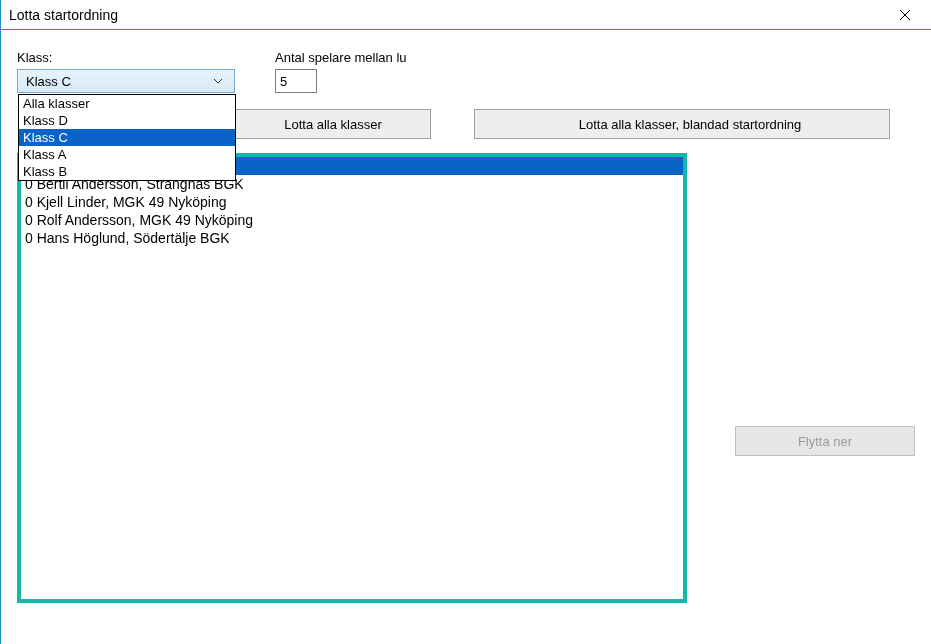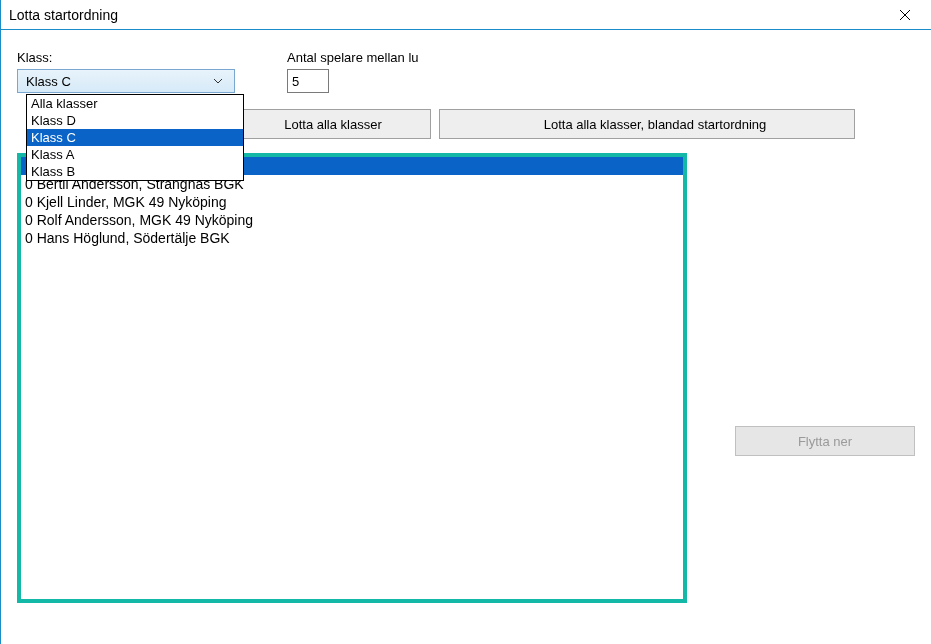--- a/index.html
+++ b/index.html
@@ -7,30 +7,30 @@
   .window { width: 931px; height: 644px; background: #ffffff; border-left: 1px solid #1a8cc7; }
   .titlebar { height: 30px; display: flex; align-items: center; padding: 0 8px; border-bottom: 1px solid #1a8cc7; position: relative; text-align: center; }
   .titlebar-title { font-size: 14px; color: #000; }
   .close-btn { position: absolute; right: 4px; top: 0; height: 30px; width: 44px; display: flex; align-items: center; justify-content: center; cursor: default; }
   .close-btn svg { width: 12px; height: 12px; }
   .content { position: relative; padding: 20px 16px 0 16px; height: calc(100% - 30px); }
   .row-top { display: flex; }
   .field-group { display: flex; flex-direction: column; }
   .field-label { font-size: 13px; color: #000000; margin-bottom: 4px; }
   .klass-group { width: 218px; margin-right: 40px; }
-  .antal-group { margin-left: 12px; }
+  .antal-group { margin-left: 0; }
   .combo { position: relative; width: 218px; height: 24px; background: linear-gradient(#e8f3fb, #d6eaf8); border: 1px solid #7aa7d0; display: flex; align-items: center; padding: 0 8px; font-size: 13px; cursor: default; }
   .combo .combo-val { flex: 1; }
   .combo .chev { width: 16px; display: flex; justify-content: center; }
   .combo .chev svg { width: 10px; height: 6px; }
-  .combo-list { position: absolute; left: 8px; top: 24px; width: 218px; background: #fff; border: 1px solid #000; font-size: 13px; z-index: 50; }
+  .combo-list { position: absolute; left: 0; top: 24px; width: 218px; background: #fff; border: 1px solid #000; font-size: 13px; z-index: 50; }
   .combo-item { padding: 1px 4px; cursor: default; white-space: nowrap; line-height: 15px; }
   .combo-item.selected { background: #0a63c7; color: #fff; }
   .num-input { width: 42px; height: 24px; border: 1px solid #7a7a7a; background: #fff; padding: 0 4px; font-size: 13px; }
-  .row-buttons { display: flex; margin-top: 16px; }
+  .row-buttons { display: flex; margin-top: 16px; gap: 35px; }
   .wide-btn { height: 30px; border: 1px solid #a0a0a0; background: #eeeeee; font-size: 13px; color: #000; cursor: default; display:flex; align-items:center; justify-content:center; }
   .btn-a { width: 196px; margin-left: 218px; }
   .btn-b { width: 416px; margin-left: 8px; padding-left: 16px; }
   .list-area { margin-top: 14px; width: 670px; height: 450px; border: 4px solid #14b8a6; background: #fff; font-size: 14px; position: relative; overflow: hidden; }
   .list-header-sel { height: 18px; background: #0a63c7; }
   .list-row { padding: 0 4px; line-height: 18px; color: #000; white-space: nowrap; }
   .side-buttons { position: absolute; right: 16px; top: 362px; width: 180px; display: flex; flex-direction: column; }
   .side-btn { height: 30px; border: 1px solid #c0c0c0; background: #e6e6e6; color: #9a9a9a; font-size: 13px; display: flex; align-items: center; justify-content: center; cursor: default; }
   .side-gap { height: 34px; }
 </style>

